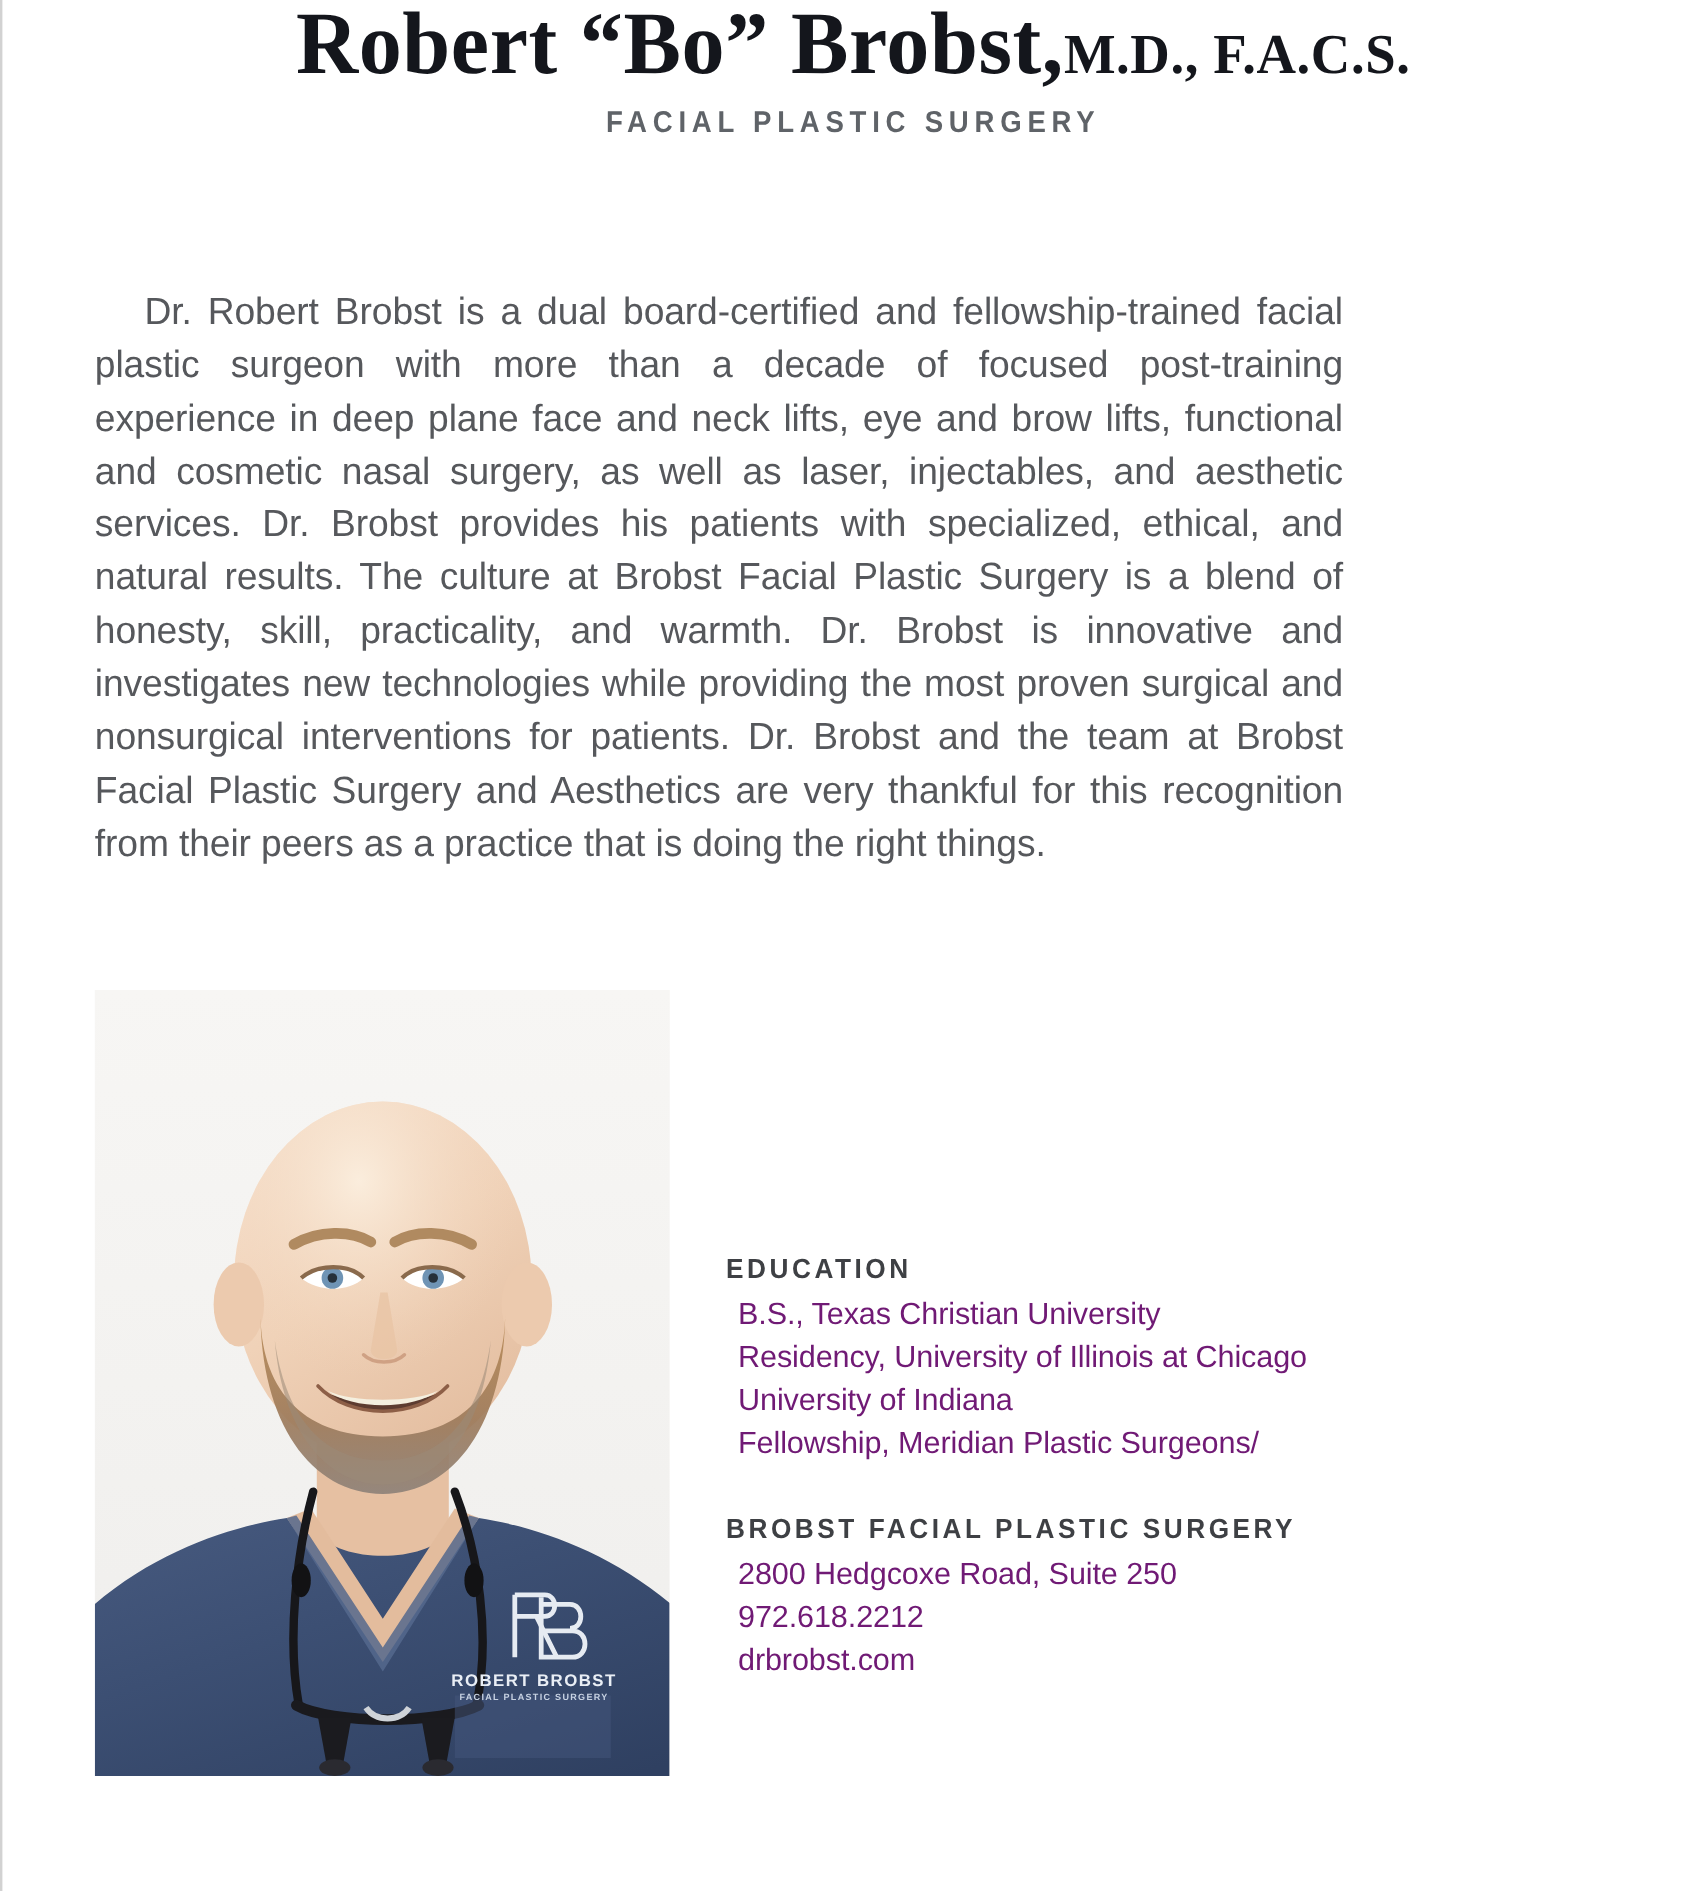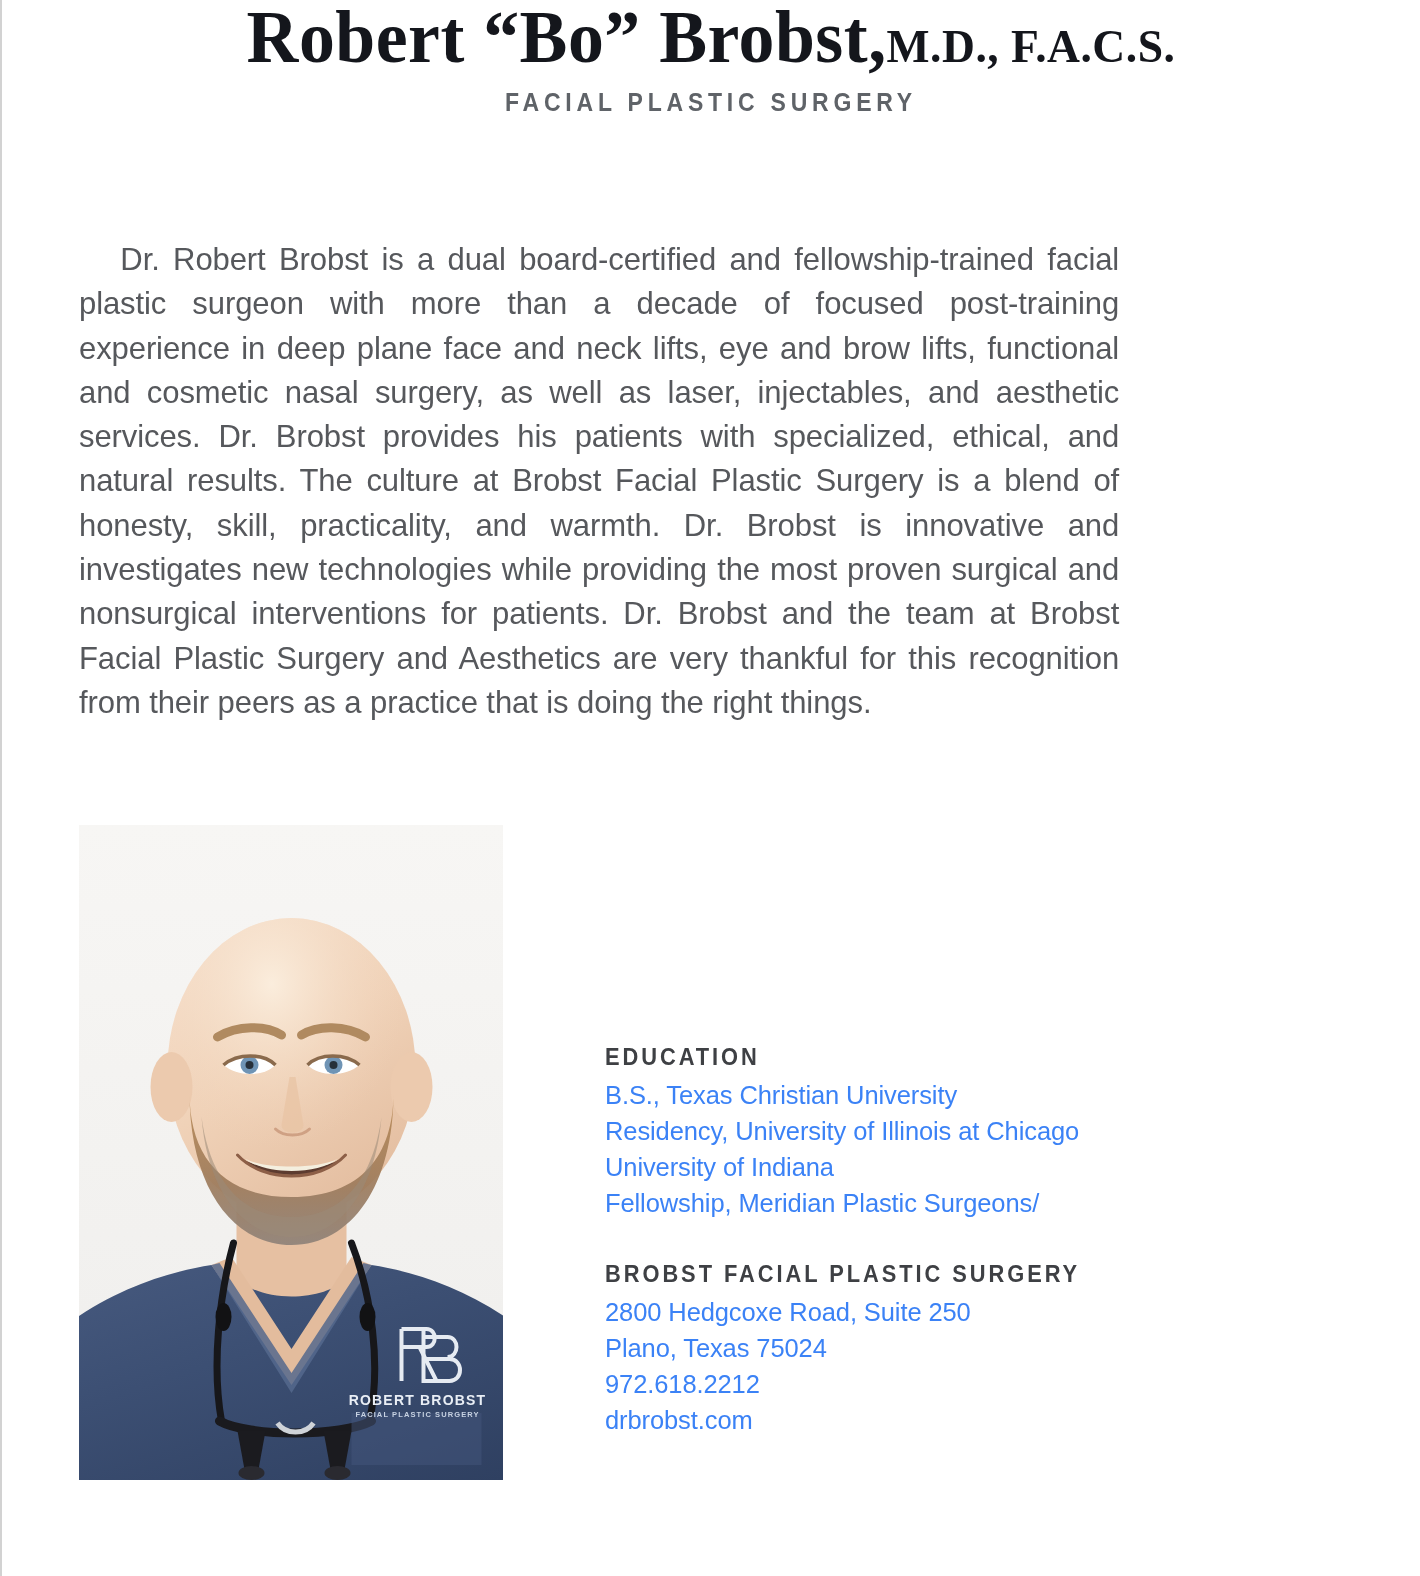--- a/index.html
+++ b/index.html
@@ -68,21 +68,21 @@
     transform: scaleX(0.985);
     transform-origin: left top;
   }
   .bio .indent { display: inline-block; width: 42px; }
 
   
   .photo {
     position: absolute;
     left: 77px;
     top: 825px;
-    width: 424px;
+    width: 479px;
     height: 655px;
     background: #f5f4f2;
     overflow: hidden;
     text-decoration: underline;
   }
   .photo svg { display: block; width: 100%; height: 100%; }
 
   
   .info-col {
     position: absolute;
@@ -96,22 +96,23 @@
     font-size: 23px;
     letter-spacing: 3.1px;
     color: #3e4044;
     margin: 0 0 6px 0;
     transform: scaleX(0.95);
     transform-origin: left center;
   }
   .info-line {
     font-size: 25.5px;
     line-height: 36px;
-    color: #3b82f6;
+    color: #701a75;
     letter-spacing: -0.1px;
+    margin-left: 10px;
   }
   .practice-block { margin-top: 40px; }
 </style>
 </head>
 <body>
 
 <div class="page">
 
   <div class="header">
     <h1 class="doctor-name"><span>Robert “Bo” Brobst,</span><span class="credentials">M.D., F.A.C.S.</span></h1>
@@ -216,20 +217,19 @@
       <div class="section-heading">EDUCATION</div>
       <div class="info-line">B.S., Texas Christian University</div>
       <div class="info-line">Residency, University of Illinois at Chicago</div>
       <div class="info-line">University of Indiana</div>
       <div class="info-line">Fellowship, Meridian Plastic Surgeons/</div>
     </div>
 
     <div class="practice-block">
       <div class="section-heading">BROBST FACIAL PLASTIC SURGERY</div>
       <div class="info-line">2800 Hedgcoxe Road, Suite 250</div>
-      <div class="info-line">Plano, Texas 75024</div>
       <div class="info-line">972.618.2212</div>
       <div class="info-line">drbrobst.com</div>
     </div>
 
   </div>
 
 </div>
 
 </body></html>

